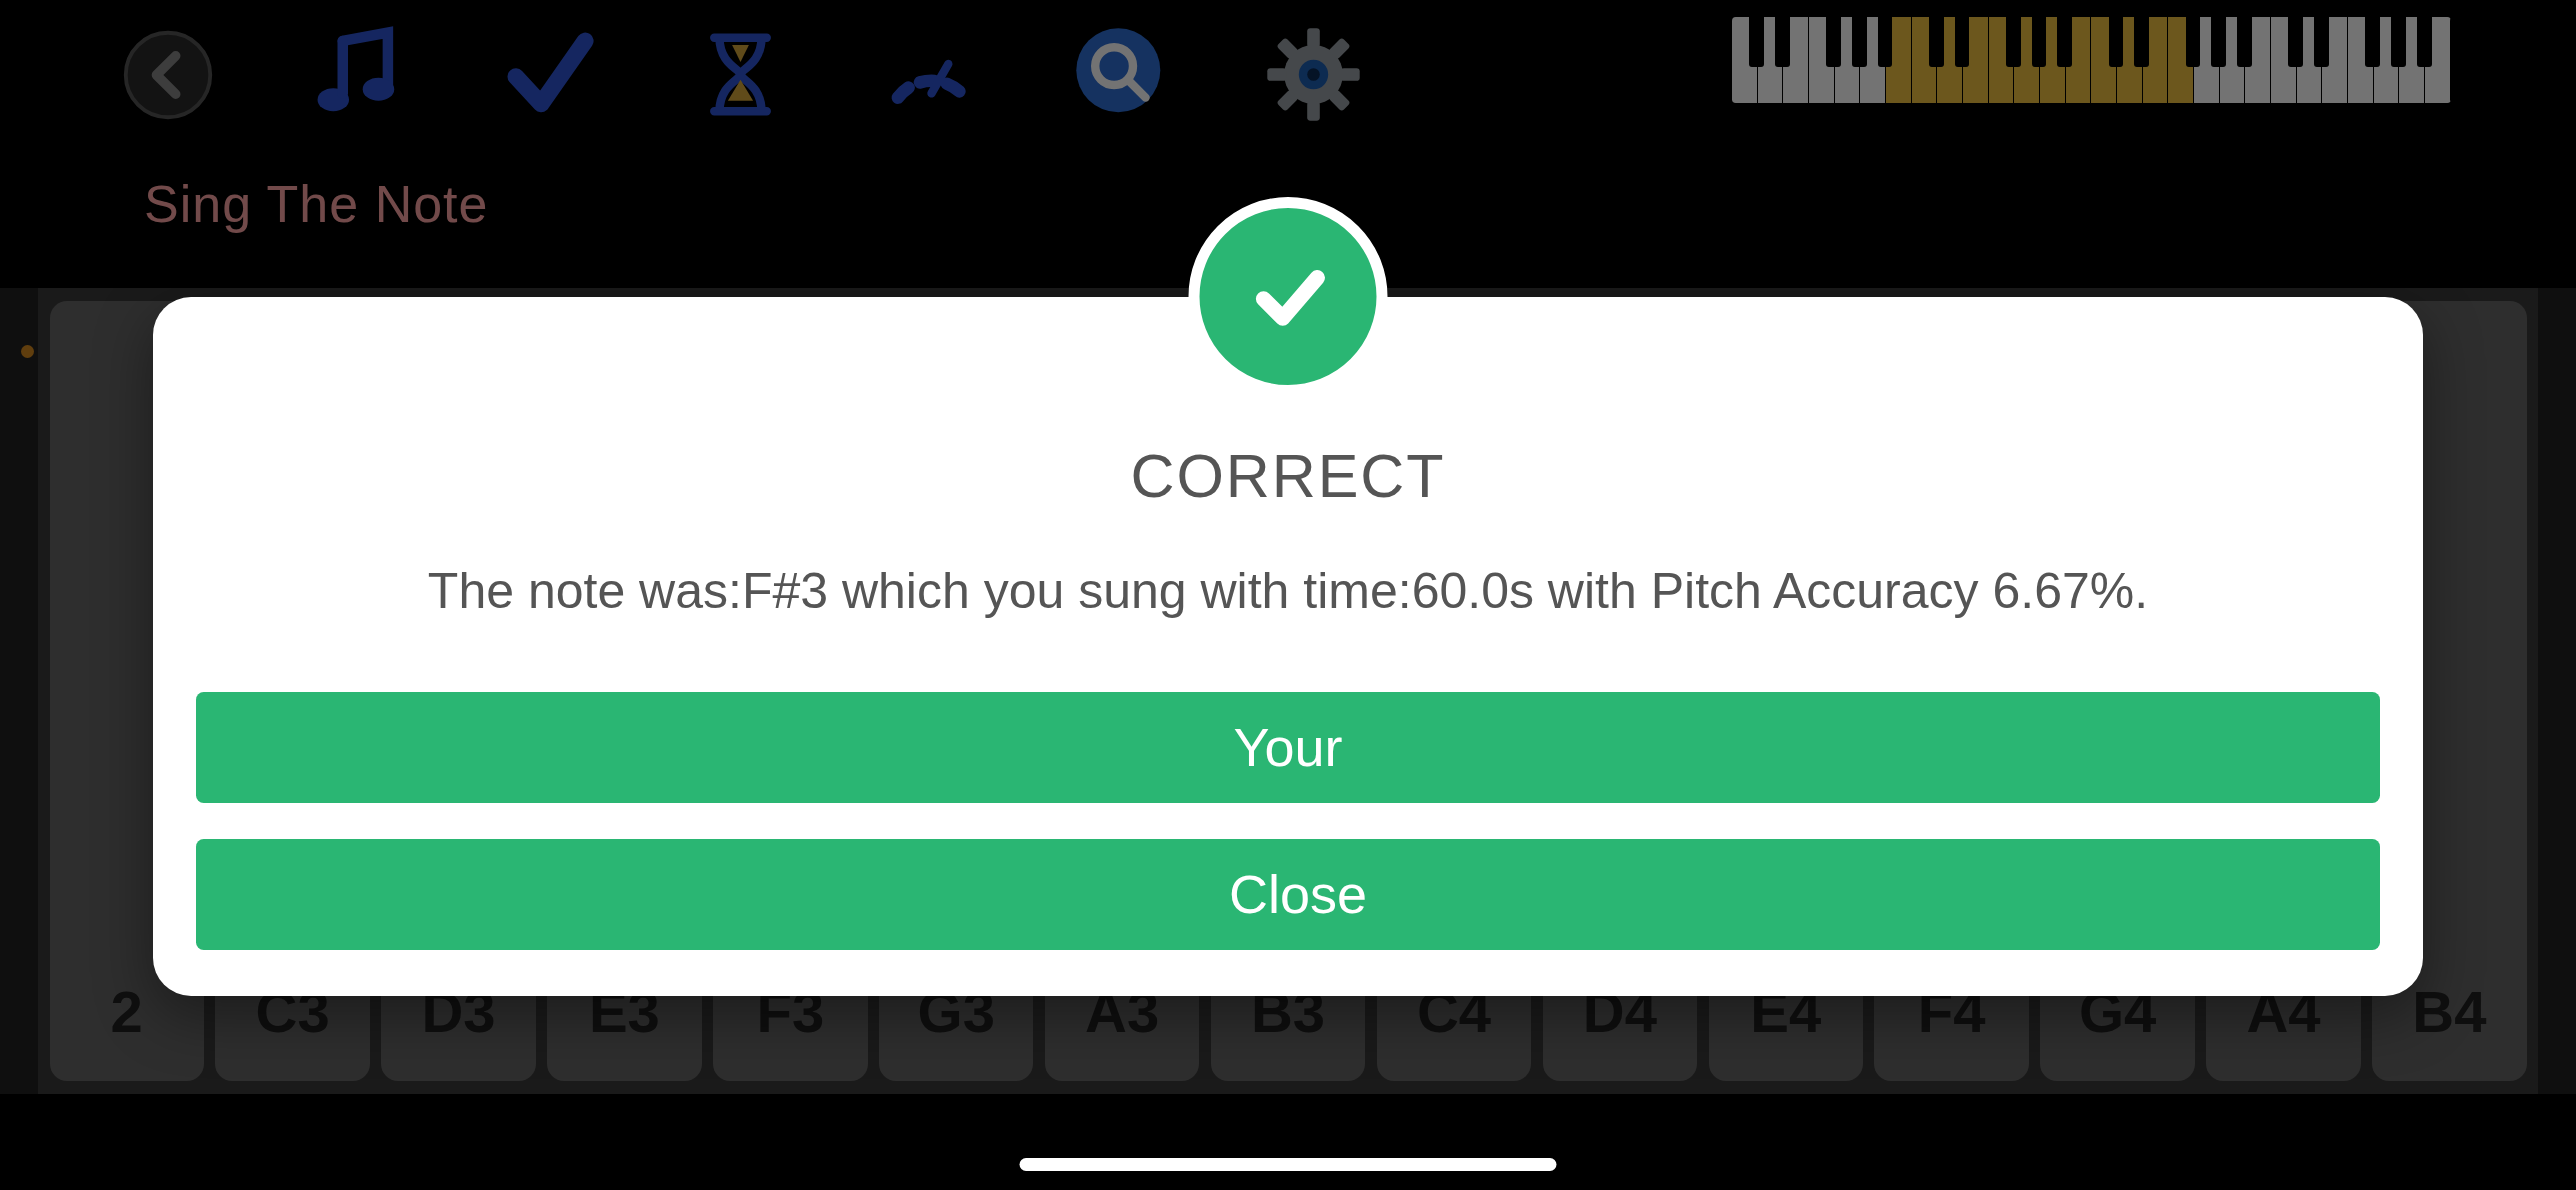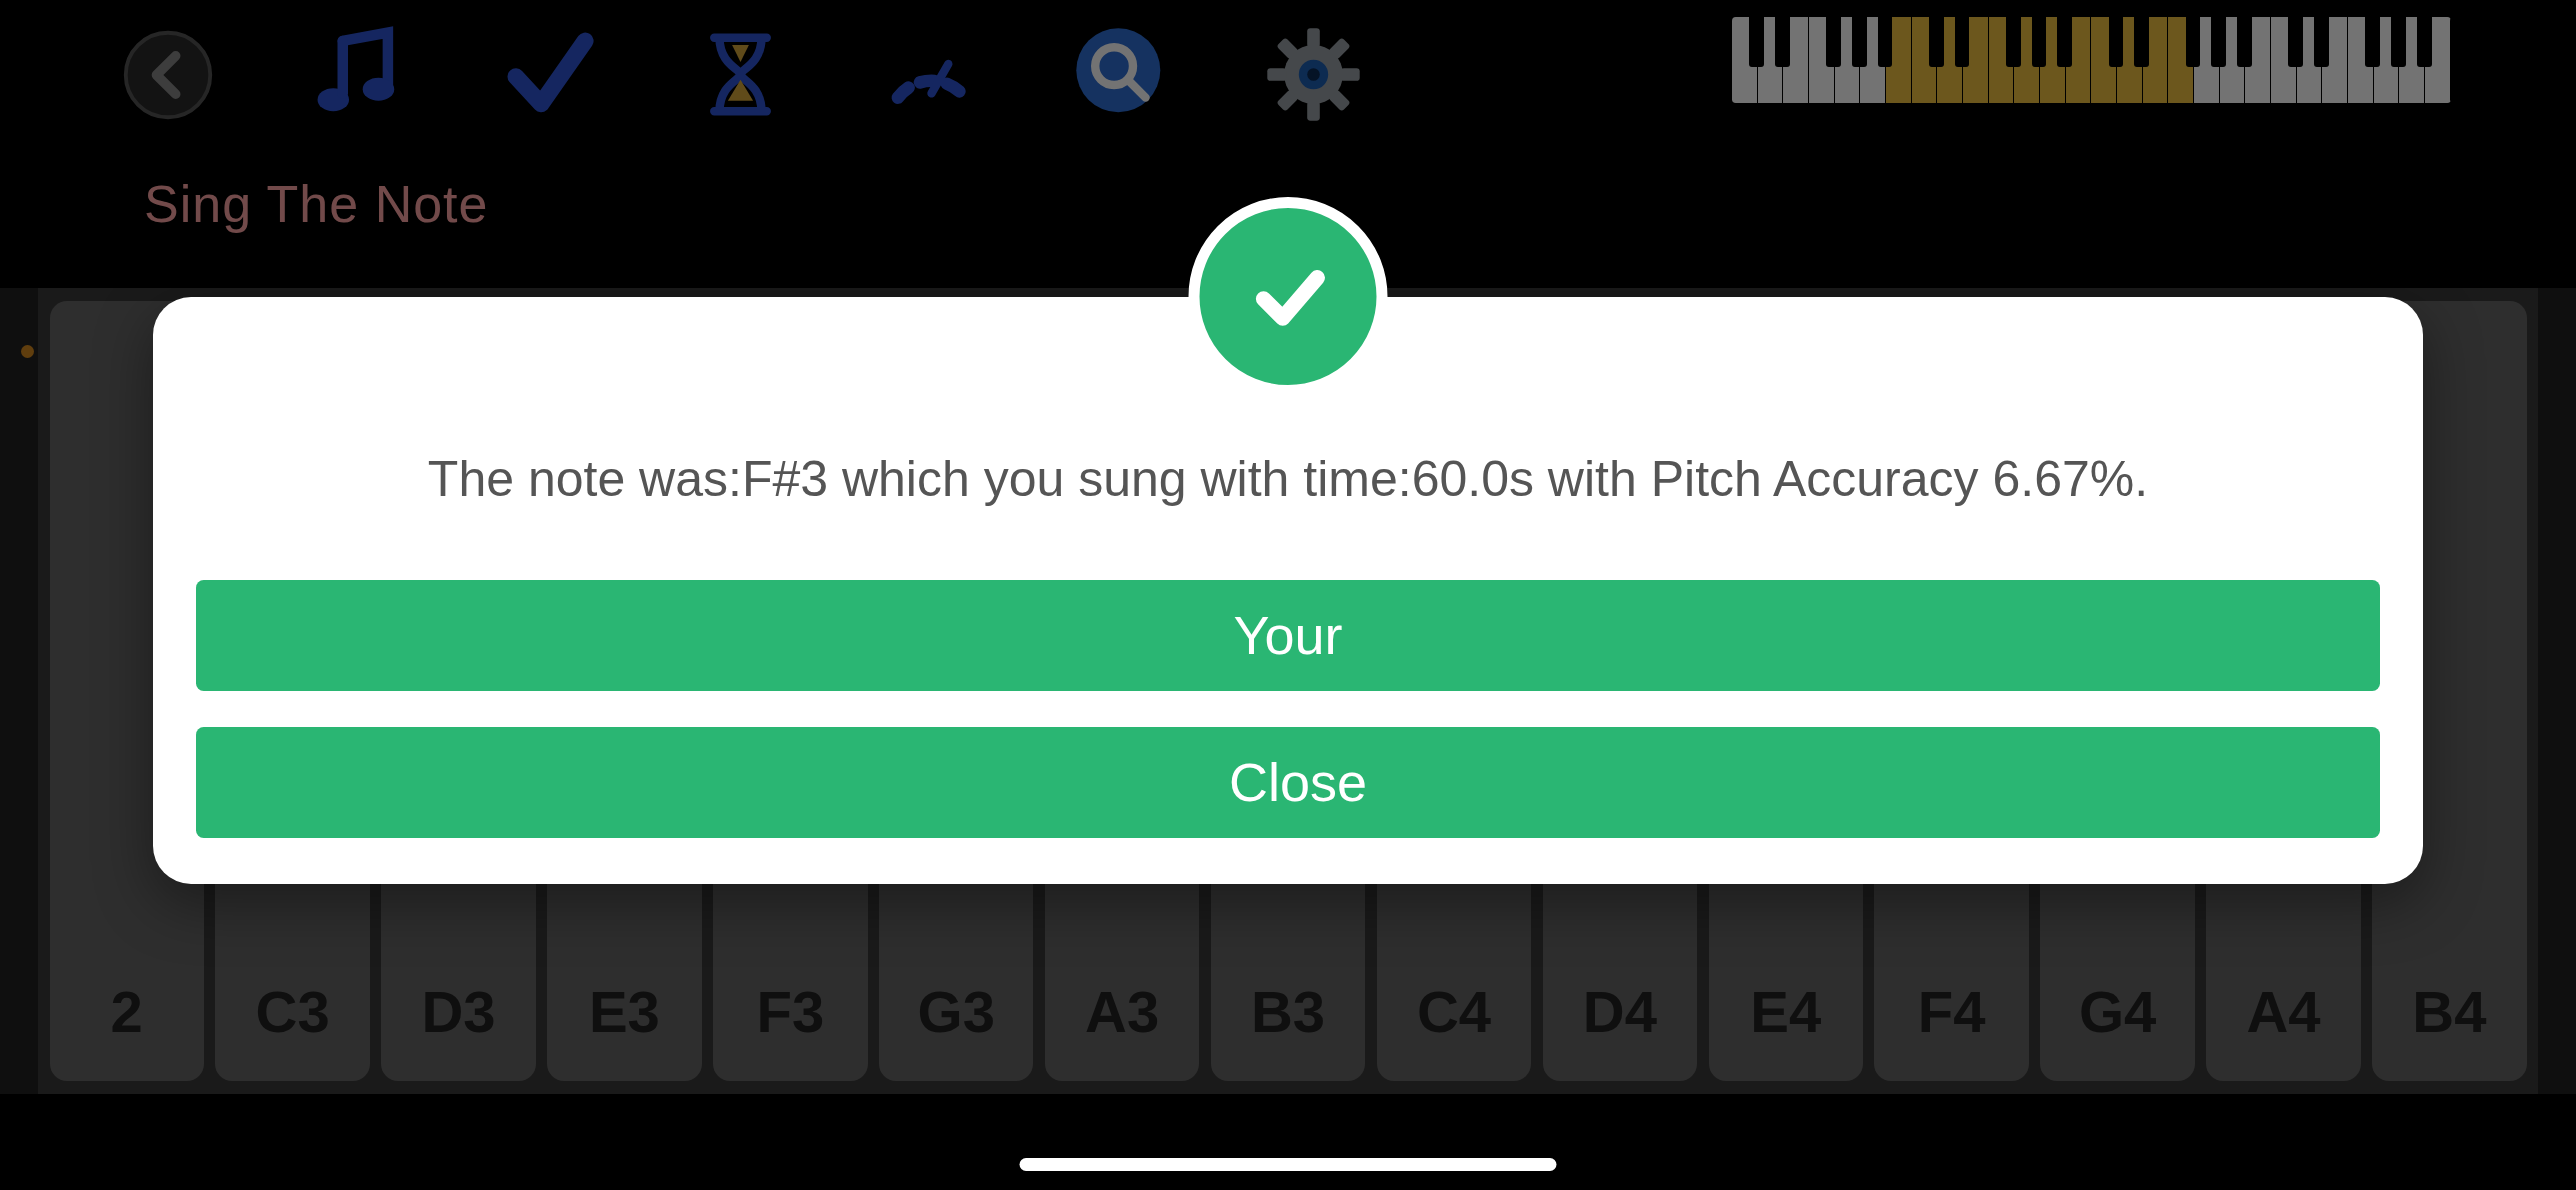--- a/index.html
+++ b/index.html
@@ -376,20 +376,21 @@
 <div class="dim"></div>
 
 <div class="modal">
   <div class="modal-badge">
     <span>
       <svg viewBox="0 0 100 100">
           <path d="M24 54 L44 74 L80 32"></path>
         </svg>
     </span>
   </div>
+  <div class="modal-title">CORRECT</div>
   <div class="modal-body">
     <span class="modal-row">The note was:F#3 which you sung with time:60.0s with Pitch Accuracy 6.67%.</span>
   </div>
   <button class="modal-btn">Your</button>
   <button class="modal-btn">Close</button>
 </div>
 
 <div class="home-indicator"></div>
 
 

